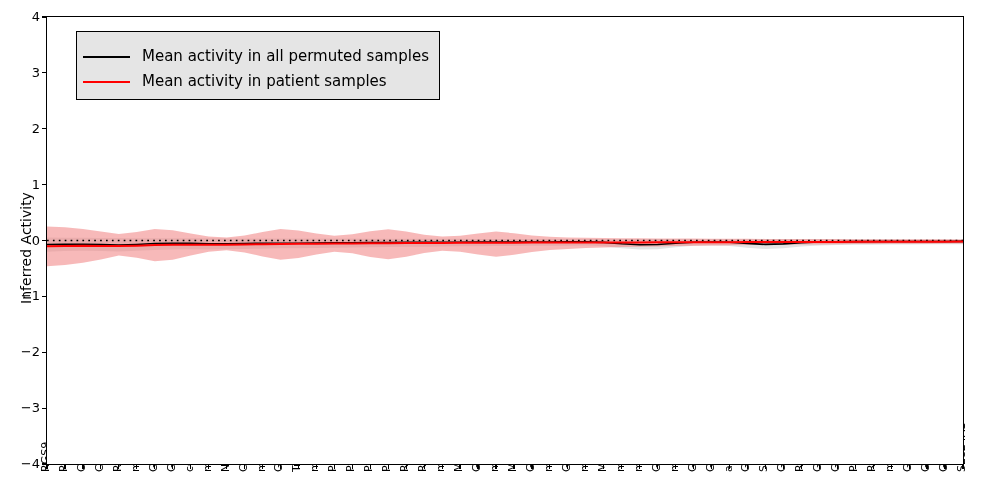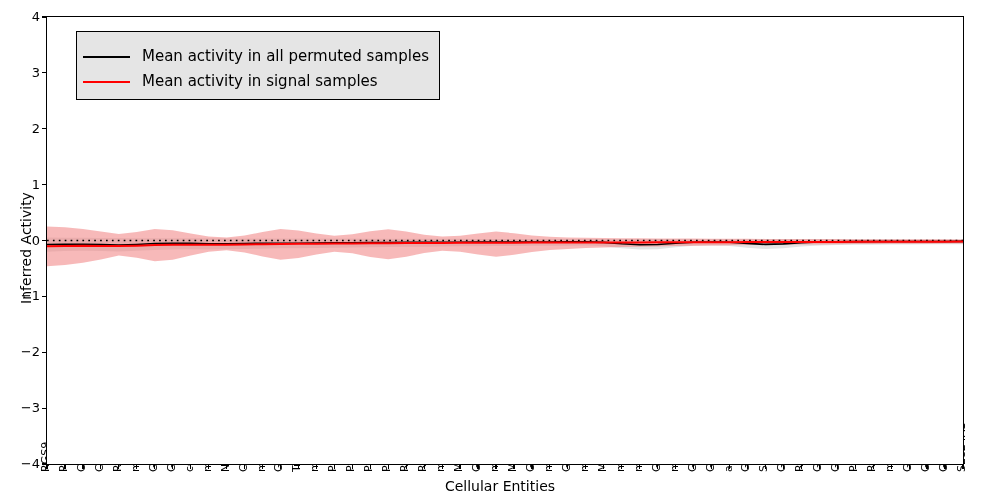--- a/index.html
+++ b/index.html
@@ -38,21 +38,20 @@
   .lline.red{border-top-color:#ff0000;}
   .ltext{font-size:15px;line-height:15px;white-space:nowrap;}
 </style>
 </head>
 <body>
 
 <div id="fig">
 
 
   <div id="ylab">Inferred Activity</div>
-  <div id="xlab">Cellular Entities</div>
 
   <div class="ytickwrap" id="yaxis">
       <div class="ytlabel" style="left: 6px; top: 464px;">−4</div>
       <div class="ytmark" style="left: 42px; top: 463.4px;"></div>
       <div class="ytlabel" style="left: 6px; top: 408.125px;">−3</div>
       <div class="ytmark" style="left: 42px; top: 407.525px;"></div>
       <div class="ytlabel" style="left: 6px; top: 352.25px;">−2</div>
       <div class="ytmark" style="left: 42px; top: 351.65px;"></div>
       <div class="ytlabel" style="left: 6px; top: 296.375px;">−1</div>
       <div class="ytmark" style="left: 42px; top: 295.775px;"></div>
@@ -184,17 +183,17 @@
       </svg>
   </div>
 
   <div id="legend">
     <div class="lrow">
       <span class="lline"></span>
       <span class="ltext">Mean activity in all permuted samples</span>
     </div>
     <div class="lrow">
       <span class="lline red"></span>
-      <span class="ltext">Mean activity in signal samples</span>
+      <span class="ltext">Mean activity in patient samples</span>
     </div>
   </div>
 
 </div>
 
 </body></html>

